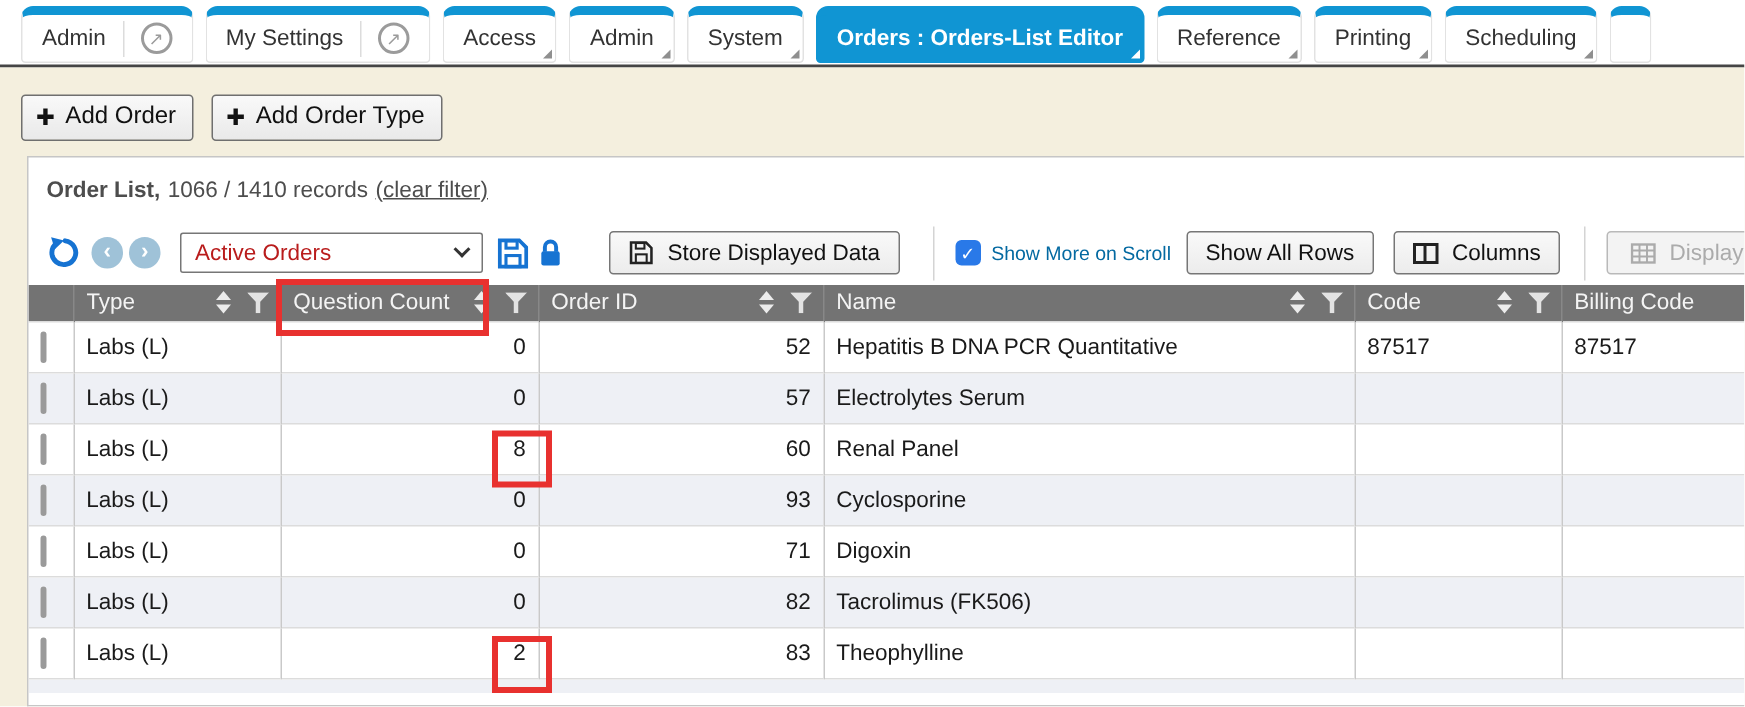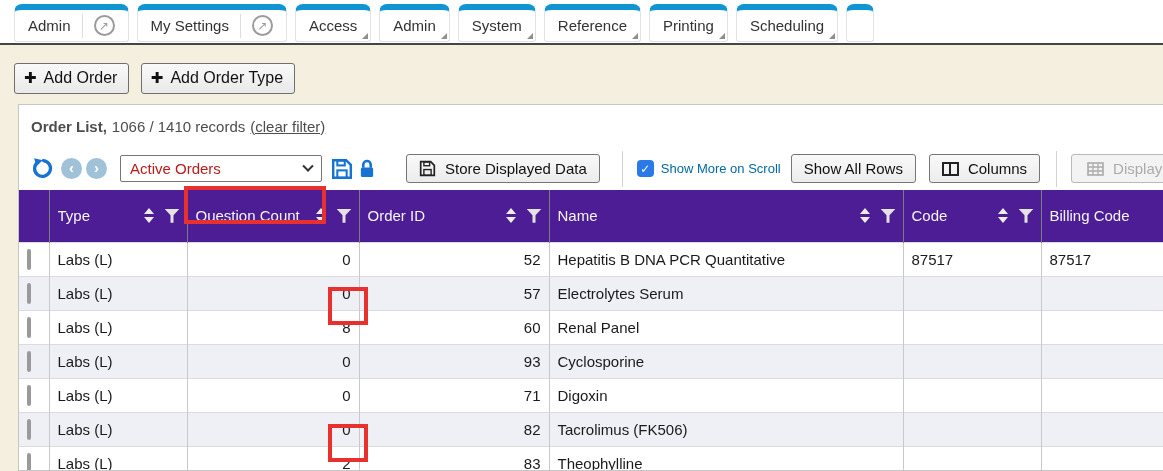--- a/index.html
+++ b/index.html
@@ -192,24 +192,24 @@
 
   
   table.grid {
     border-collapse:collapse;
     table-layout:fixed;
     width:100%;
     font-size:15px;
     color:#1a1a1a;
   }
   table.grid th {
-    background:#4c1d95;
+    background:#737373;
     color:#f4f4f4;
     font-weight:normal;
-    height:52px;
+    height:24px;
     border-left:1px solid #7d7d7d;
     text-align:left;
     cursor:pointer;
   }
   table.grid th:first-child { border-left:none; }
   .hwrap { display:flex; align-items:center; justify-content:space-between; padding:0 7px 0 8px; }
   .hlabel { white-space:nowrap; overflow:hidden; }
   .hicons { display:flex; align-items:center; gap:11px; }
   .sort-icon { display:flex; flex-direction:column; gap:3px; cursor:pointer; }
   .sort-icon .up { width:0;height:0;border-left:5px solid transparent;border-right:5px solid transparent;border-bottom:6px solid #ececec; }
@@ -280,20 +280,24 @@
     <span>Admin</span>
     <span class="tab-caret"></span>
   </div>
 
   <div class="tab">
     <span>System</span>
     <span class="tab-caret"></span>
   </div>
 
 
+  <div class="tab active">
+    <span>Orders : Orders-List Editor</span>
+    <span class="tab-caret"></span>
+  </div>
 
   <div class="tab">
     <span>Reference</span>
     <span class="tab-caret"></span>
   </div>
 
   <div class="tab">
     <span>Printing</span>
     <span class="tab-caret"></span>
   </div>

